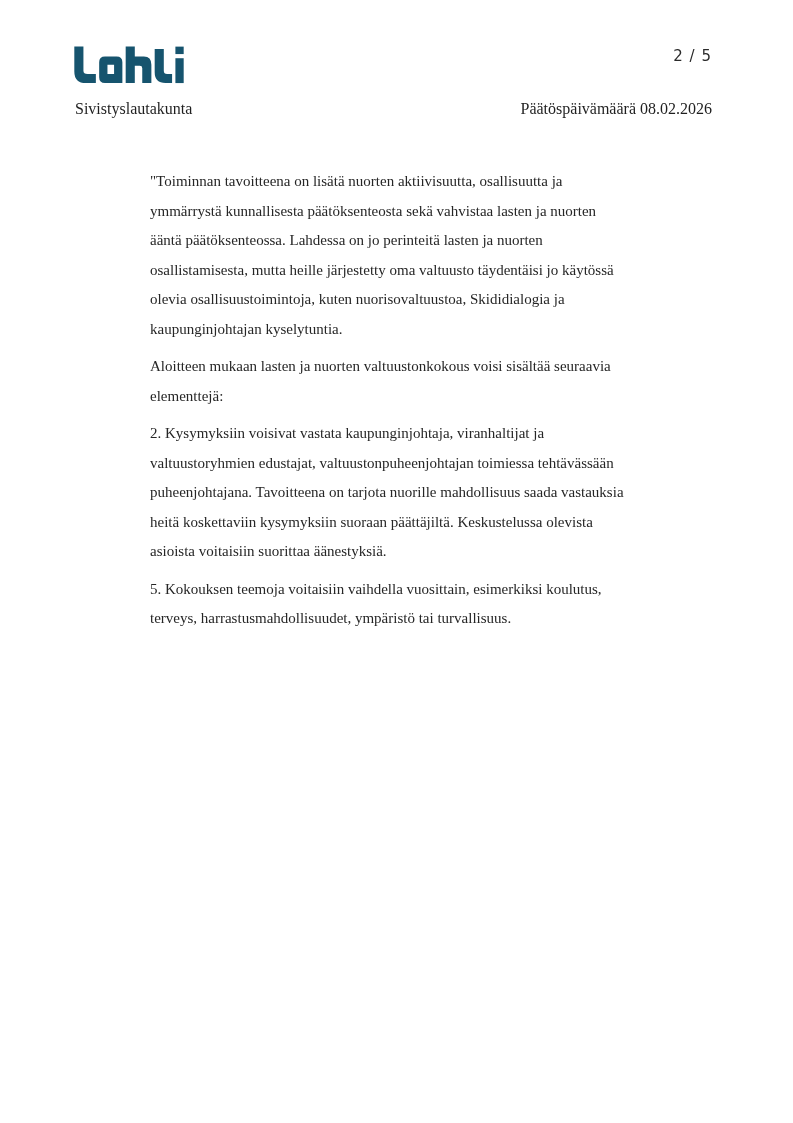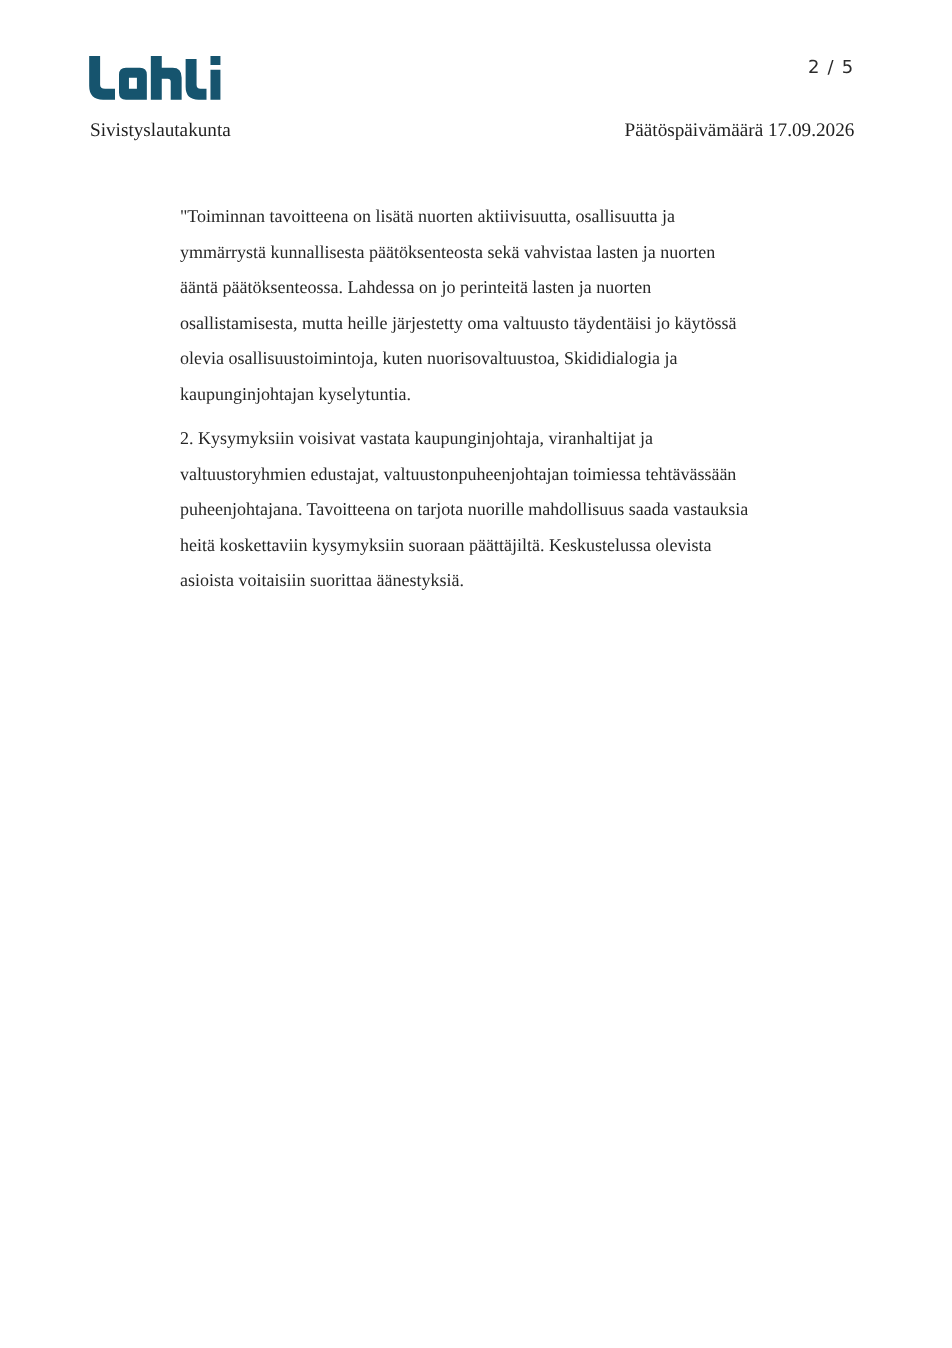--- a/index.html
+++ b/index.html
@@ -77,30 +77,34 @@
 
         <path d="M126 15 H136 V45 H126 Z"></path>
       </g>
     </svg>
   </div>
 
   <div class="page-num">2 / 5</div>
 
   <div class="meta-row">
     <span>Sivistyslautakunta</span>
-    <span>Päätöspäivämäärä 17.09.2026</span>
+    <span>Päätöspäivämäärä 08.02.2026</span>
   </div>
 
   <div class="body-text">
     <p>"Toiminnan tavoitteena on lisätä nuorten aktiivisuutta, osallisuutta ja
 ymmärrystä kunnallisesta päätöksenteosta sekä vahvistaa lasten ja nuorten
 ääntä päätöksenteossa. Lahdessa on jo perinteitä lasten ja nuorten
 osallistamisesta, mutta heille järjestetty oma valtuusto täydentäisi jo käytössä
 olevia osallisuustoimintoja, kuten nuorisovaltuustoa, Skididialogia ja
 kaupunginjohtajan kyselytuntia.</p>
+    <p>Aloitteen mukaan lasten ja nuorten valtuustonkokous voisi sisältää seuraavia
+elementtejä:</p>
     <p>2. Kysymyksiin voisivat vastata kaupunginjohtaja, viranhaltijat ja
 valtuustoryhmien edustajat, valtuustonpuheenjohtajan toimiessa tehtävässään
 puheenjohtajana. Tavoitteena on tarjota nuorille mahdollisuus saada vastauksia
 heitä koskettaviin kysymyksiin suoraan päättäjiltä. Keskustelussa olevista
 asioista voitaisiin suorittaa äänestyksiä.</p>
+    <p>5. Kokouksen teemoja voitaisiin vaihdella vuosittain, esimerkiksi koulutus,
+terveys, harrastusmahdollisuudet, ympäristö tai turvallisuus.</p>
   </div>
 
 </div>
 
 </body></html>

